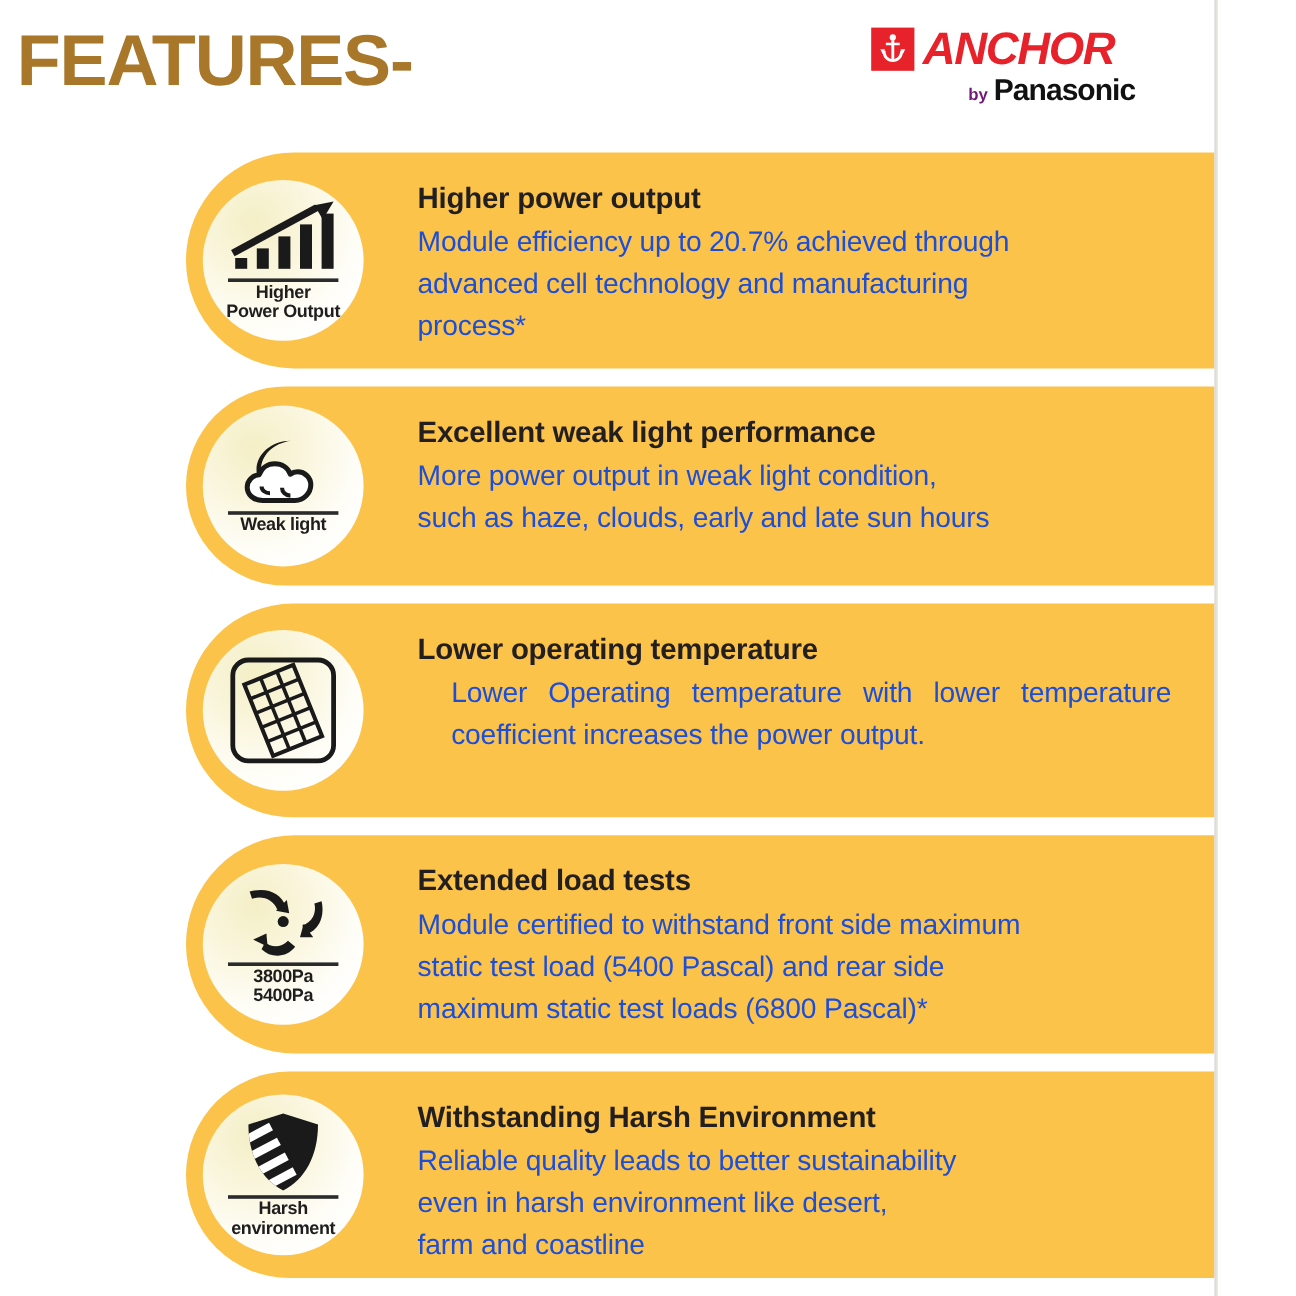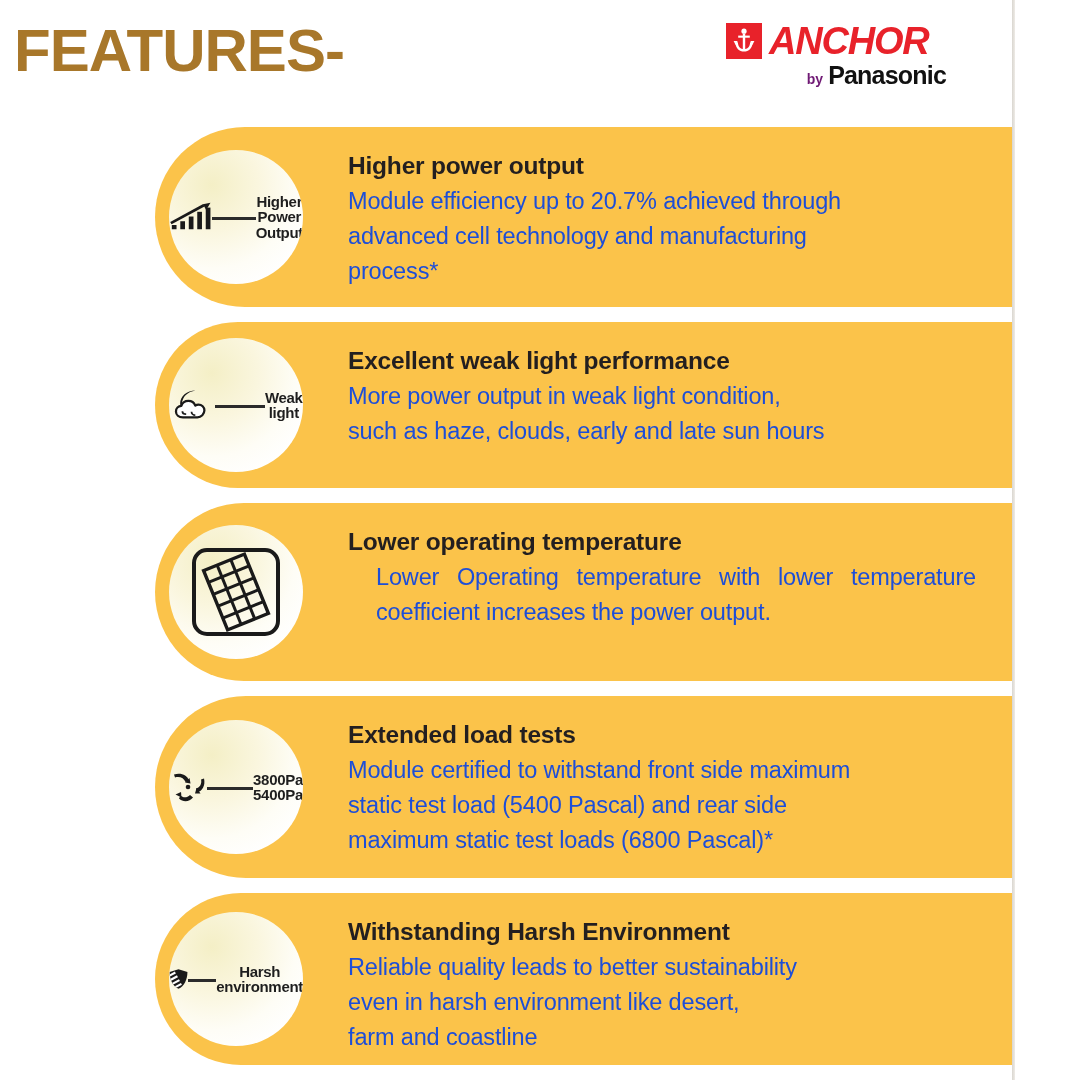--- a/index.html
+++ b/index.html
@@ -119,21 +119,21 @@
   .icon-badge {
     position: absolute;
     left: 14px;
     top: 50%;
     transform: translateY(-50%);
     width: 134px;
     height: 134px;
     border-radius: 50%;
     background: radial-gradient(circle at 32% 26%, #f4efc6 0%, #faf6de 34%, #fefdf6 62%, #ffffff 82%);
     display: flex;
-    flex-direction: row;
+    flex-direction: column;
     align-items: center;
     justify-content: center;
     overflow: hidden;
   }
 
   .icon-art {
     display: block;
   }
 
   .icon-rule {

